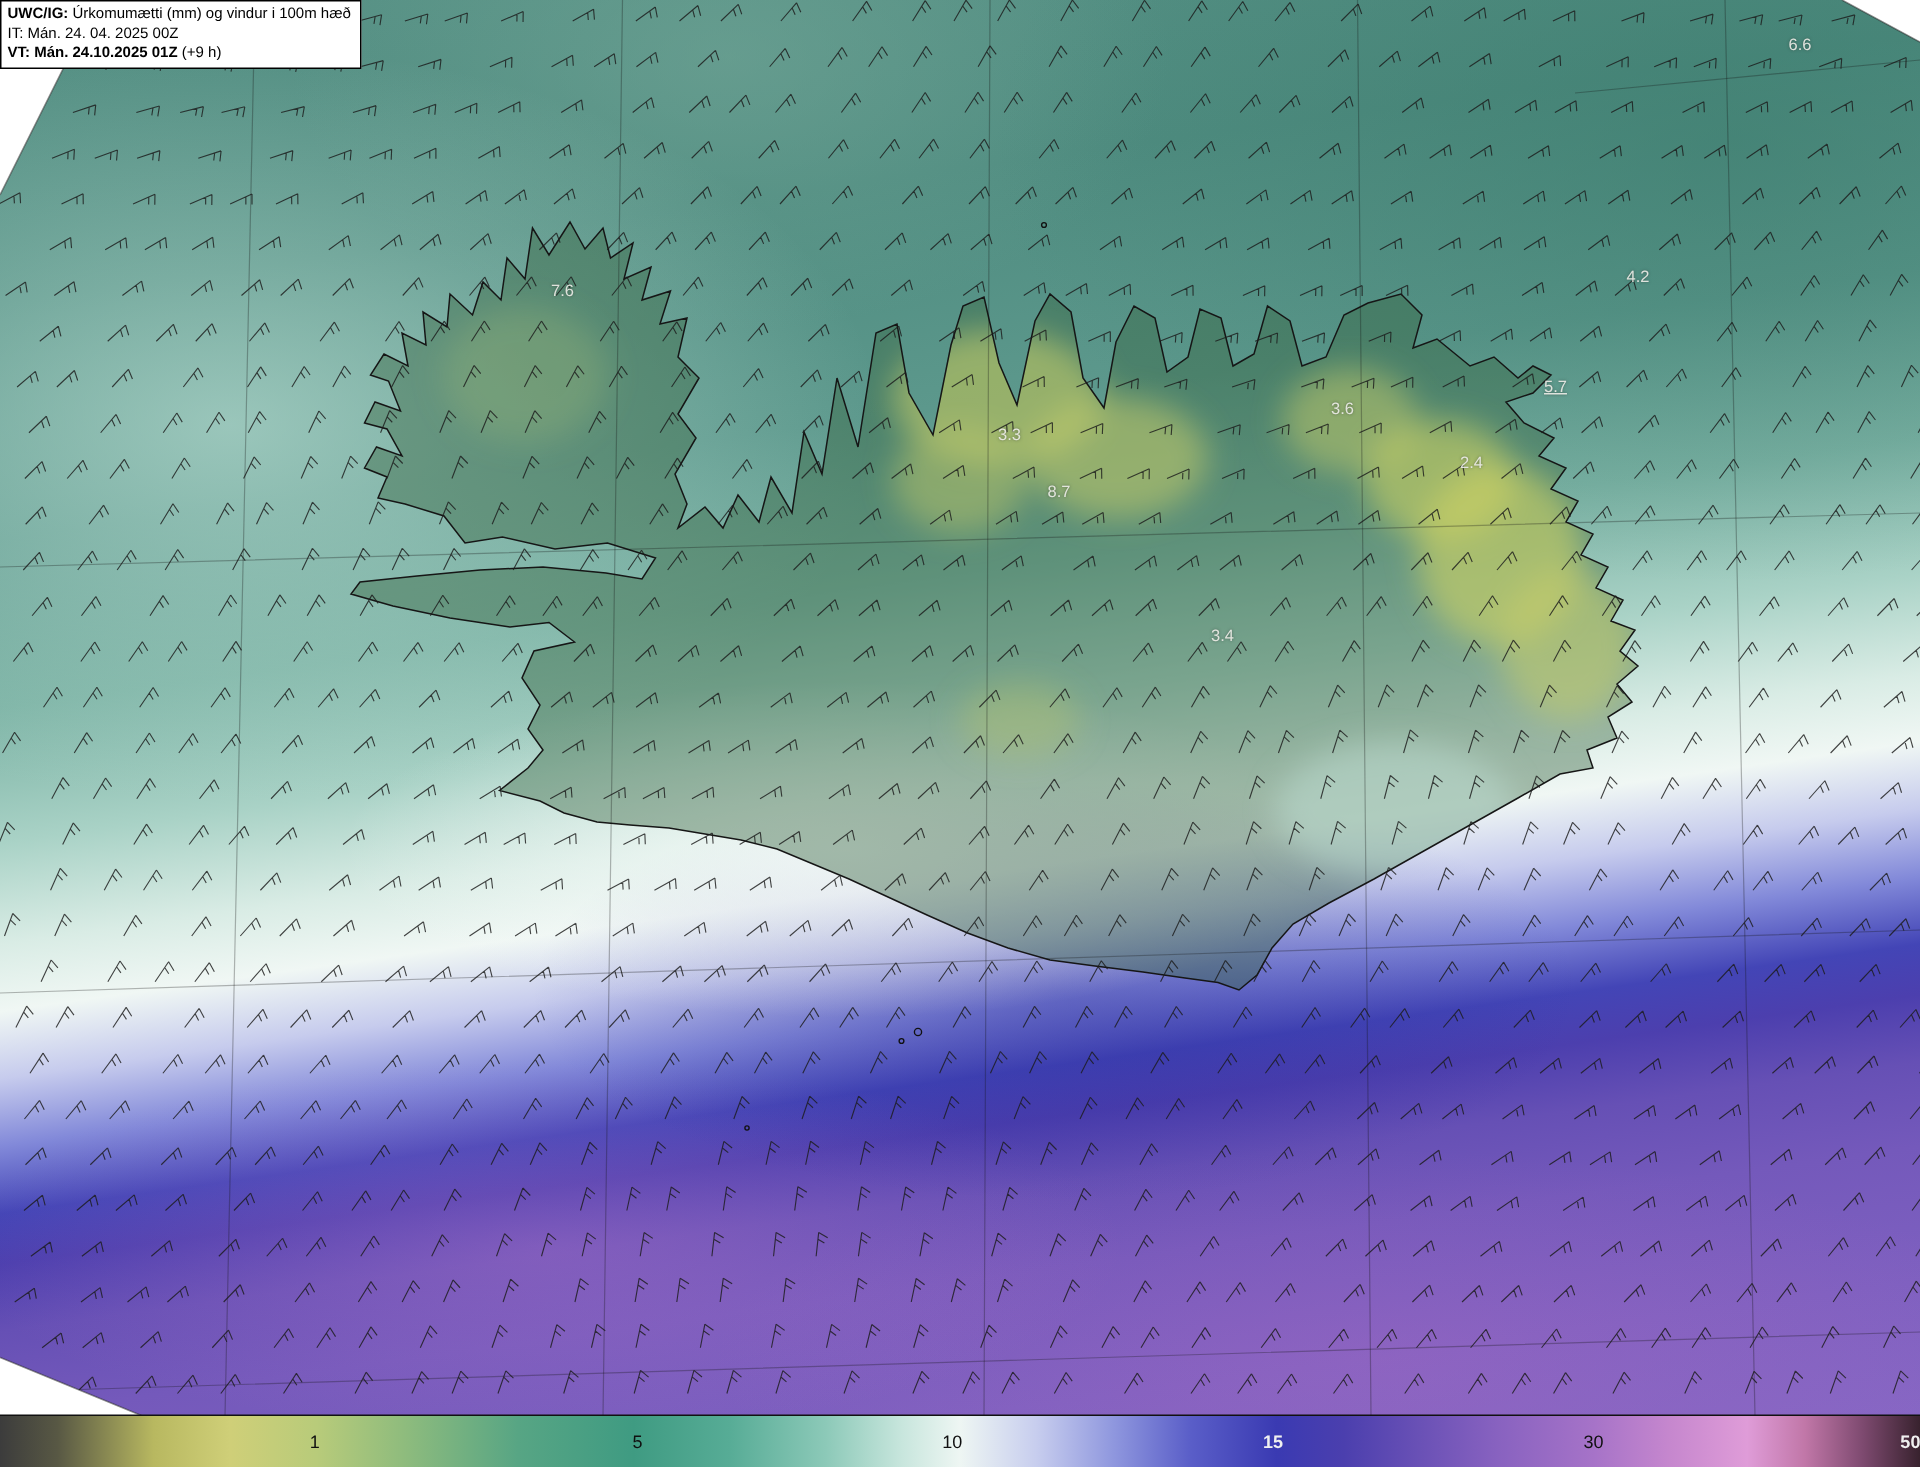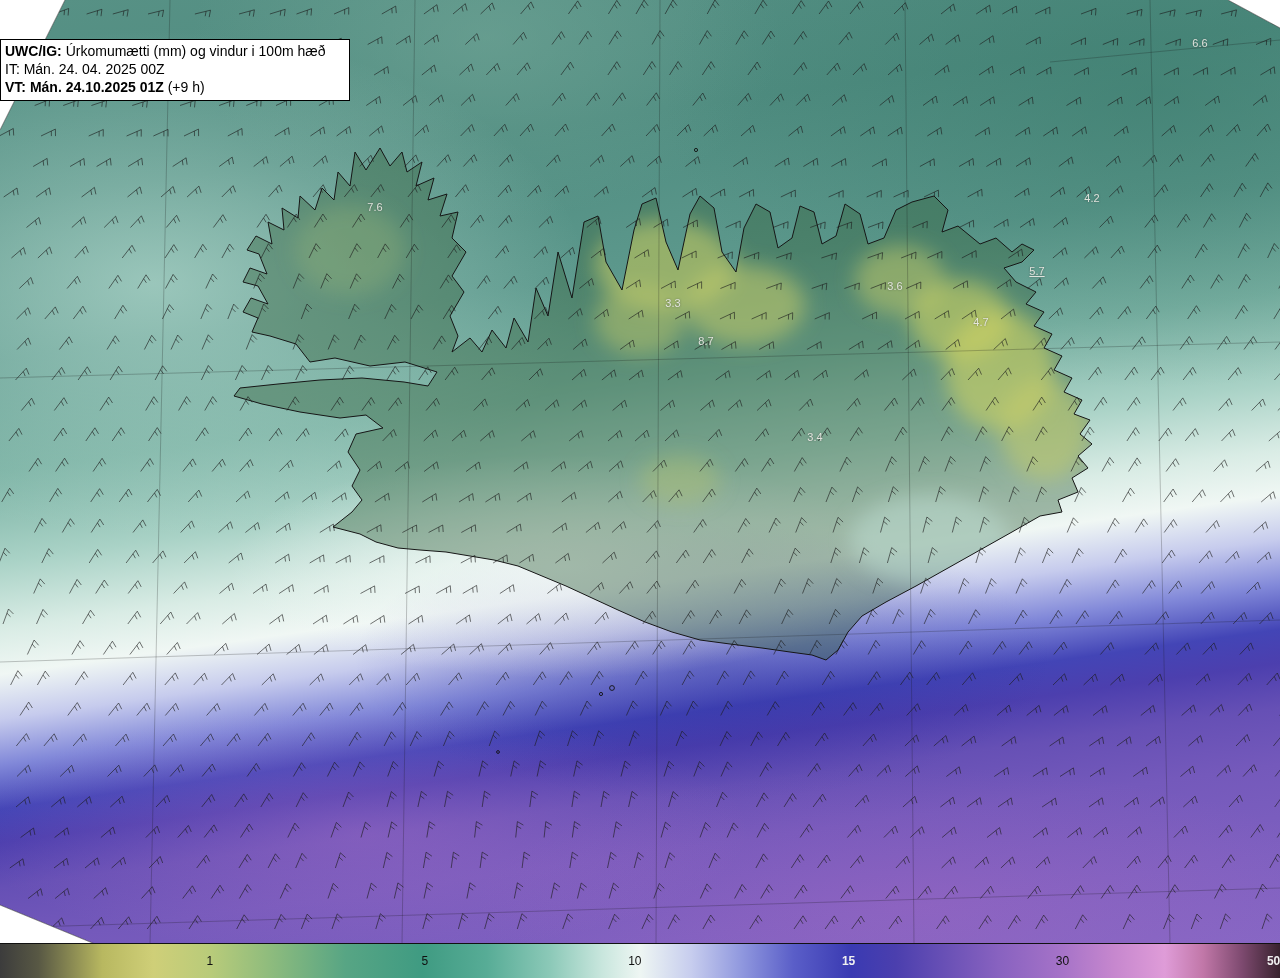--- a/index.html
+++ b/index.html
@@ -21,32 +21,31 @@
       radial-gradient(640px 200px at 72% 96%, rgba(185,110,195,0.25), rgba(185,110,195,0) 70%),
       linear-gradient(172deg,
         #579185 0%, #4f8c80 18%, #5c988c 32%, #7bb2a4 42%,
         #a9d2c6 50%, #d9ece5 56%, #f0f7f4 60%, #c6cbed 64%,
         #8289d9 68%, #4345b6 72%, #4c3fae 75%, #6650b5 79%,
         #7459bb 84%, #7e60c0 92%, #8566c4 100%);
   }
   .map-svg{position:absolute;left:0;top:0;width:1280px;height:944px;display:block;}
   .barbs path{stroke:#1c1c1c;stroke-width:.75;fill:none;opacity:.82;}
   
-  #label-layer{position:absolute;left:0;top:0;width:1280px;height:944px;pointer-events:none;margin-top:13px;}
+  #label-layer{position:absolute;left:0;top:0;width:1280px;height:944px;pointer-events:none;}
   .map-label{
     position:absolute;transform:translate(-50%,-50%);
     font-size:11px;color:rgba(235,235,230,0.92);
     text-shadow:0 0 2px rgba(50,60,55,0.6);
   }
   
   .title-box{
     position:absolute;left:0;top:0;background:#fff;border:1px solid #000;
-    padding:2px 23px 3px 4px;font-size:14px;line-height:1.3;color:#000;z-index:5;
+    padding:2px 6px 3px 4px;font-size:10px;line-height:1.3;color:#000;z-index:5;
     white-space:nowrap;
-    margin-top:39px;
   }
   .title-box b{font-weight:bold;}
   
   .colorbar{
     position:absolute;left:0;bottom:0;width:1280px;height:34px;
     border-top:1px solid #111;
     background:linear-gradient(90deg,
       #3c3c3c 0%, #585844 3%, #b8b860 8%, #cfcf78 12%, #b8cb7a 16.5%,
       #8fbc7d 21%, #57a584 27%, #3f9b82 33%, #57ac96 38%, #8cc9b8 43%,
       #c8e6dd 47%, #eef6f3 50%, #c7cdee 54%, #8f97de 58%, #5a5ec8 62%,
@@ -124,21 +123,21 @@
     </g>
   </svg>
 
   <div id="label-layer">
       <div class="map-label" style="left: 1200px; top: 30px;">6.6</div>
       <div class="map-label" style="left: 375px; top: 194px;">7.6</div>
       <div class="map-label" style="left: 1092px; top: 185px;">4.2</div>
       <div class="map-label" style="left: 1037px; top: 258px; text-decoration: underline;">5.7</div>
       <div class="map-label" style="left: 895px; top: 273px; text-align: center;">3.6</div>
       <div class="map-label" style="left: 673px; top: 290px;">3.3</div>
-      <div class="map-label" style="left: 981px; top: 309px;">4.7</div>
+      <div class="map-label" style="left: 981px; top: 309px;">2.4</div>
       <div class="map-label" style="left: 706px; top: 328px;">8.7</div>
       <div class="map-label" style="left: 815px; top: 424px;">3.4</div>
     </div>
 
   <div class="title-box">
     <div><b>UWC/IG:</b><span> Úrkomumætti (mm) og vindur i 100m hæð</span></div>
     <div><span>IT: Mán. 24. 04. 2025 00Z</span></div>
     <div><b>VT: Mán. 24.10.2025 01Z</b><span> (+9 h)</span></div>
   </div>
 

